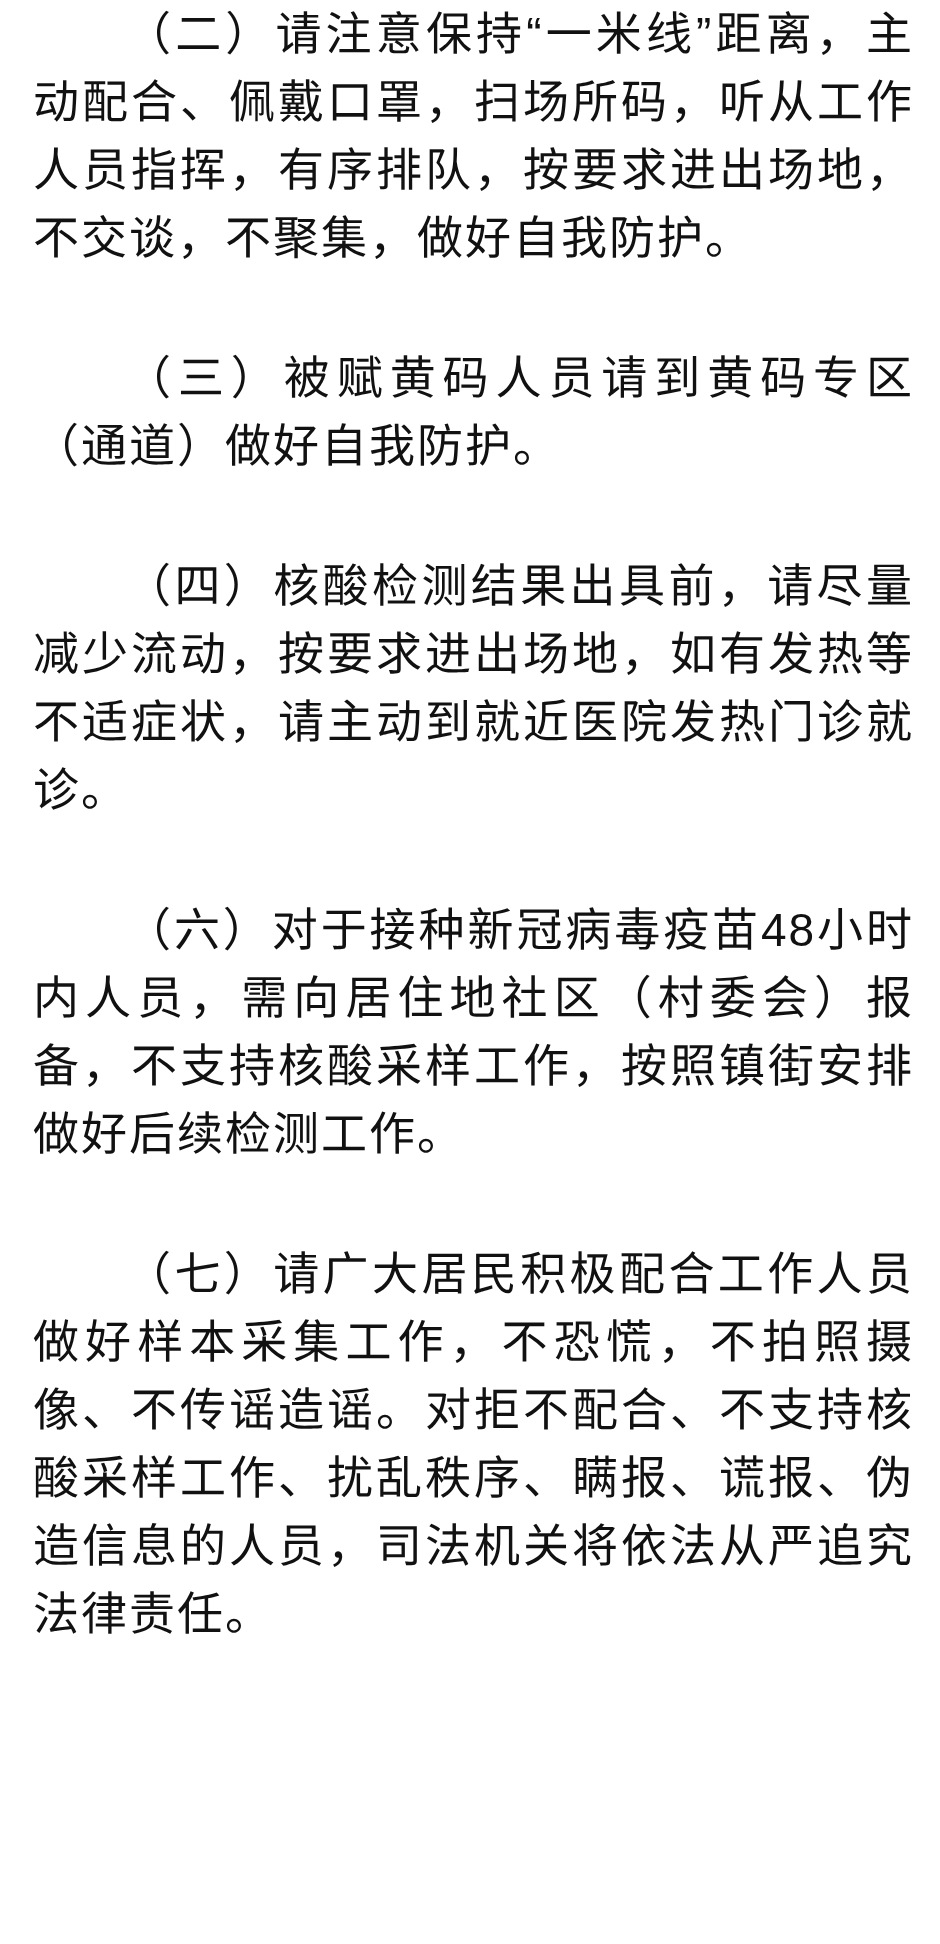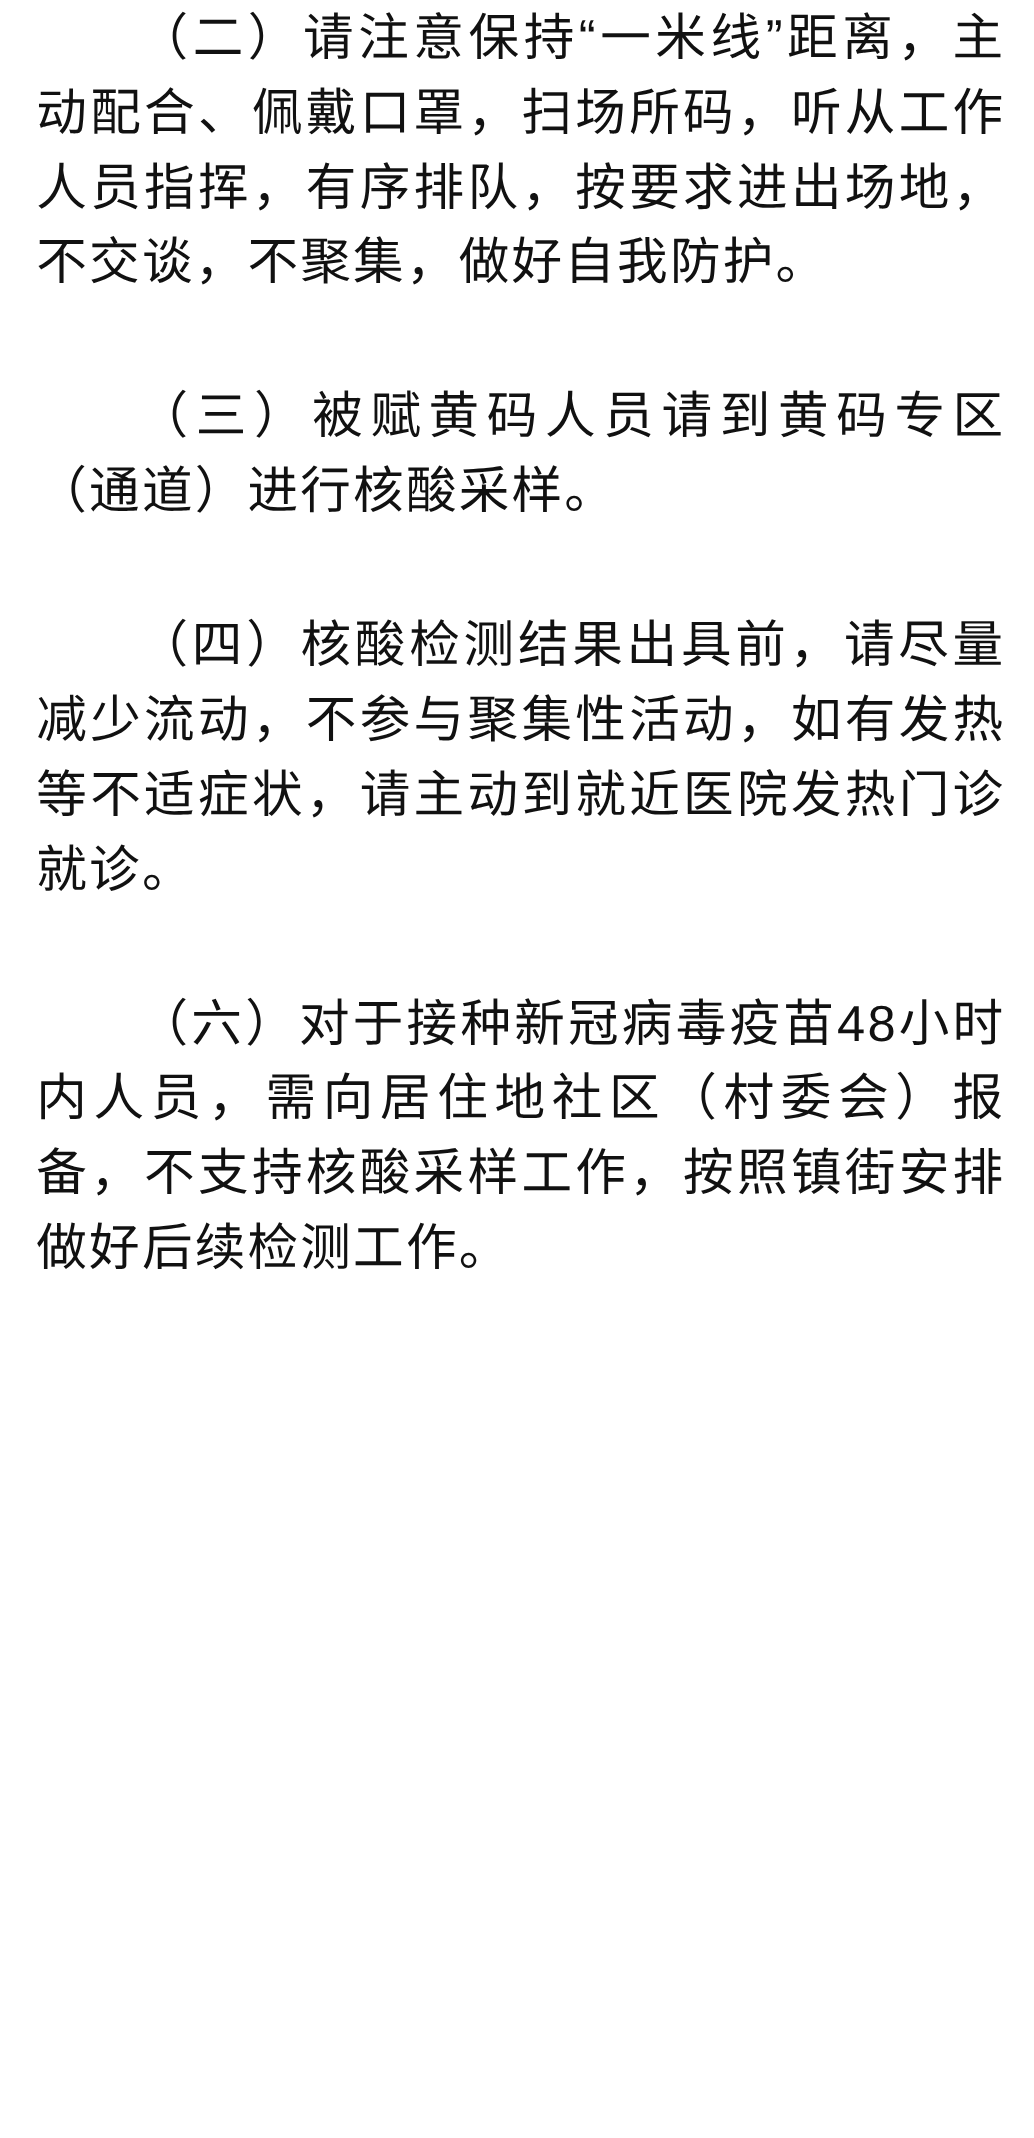--- a/index.html
+++ b/index.html
@@ -35,16 +35,17 @@
     }
     .article-body p:last-child {
       margin-bottom: 0;
     }
   </style>
 </head>
 <body>
 
 <article class="article-body">
   <p>（二）请注意保持“一米线”距离，主动配合、佩戴口罩，扫场所码，听从工作人员指挥，有序排队，按要求进出场地，不交谈，不聚集，做好自我防护。</p>
-  <p>（三）被赋黄码人员请到黄码专区（通道）进行核酸采样。</p>
-  <p>（四）核酸检测结果出具前，请尽量减少流动，不参与聚集性活动，如有发热等不适症状，请主动到就近医院发热门诊就诊。</p>
+  <p>（三）被赋黄码人员请到黄码专区（通道）做好自我防护。</p>
+  <p>（四）核酸检测结果出具前，请尽量减少流动，按要求进出场地，如有发热等不适症状，请主动到就近医院发热门诊就诊。</p>
   <p>（六）对于接种新冠病毒疫苗48小时内人员，需向居住地社区（村委会）报备，不支持核酸采样工作，按照镇街安排做好后续检测工作。</p>
+  <p>（七）请广大居民积极配合工作人员做好样本采集工作，不恐慌，不拍照摄像、不传谣造谣。对拒不配合、不支持核酸采样工作、扰乱秩序、瞒报、谎报、伪造信息的人员，司法机关将依法从严追究法律责任。</p>
 </article>
 
 </body></html>

